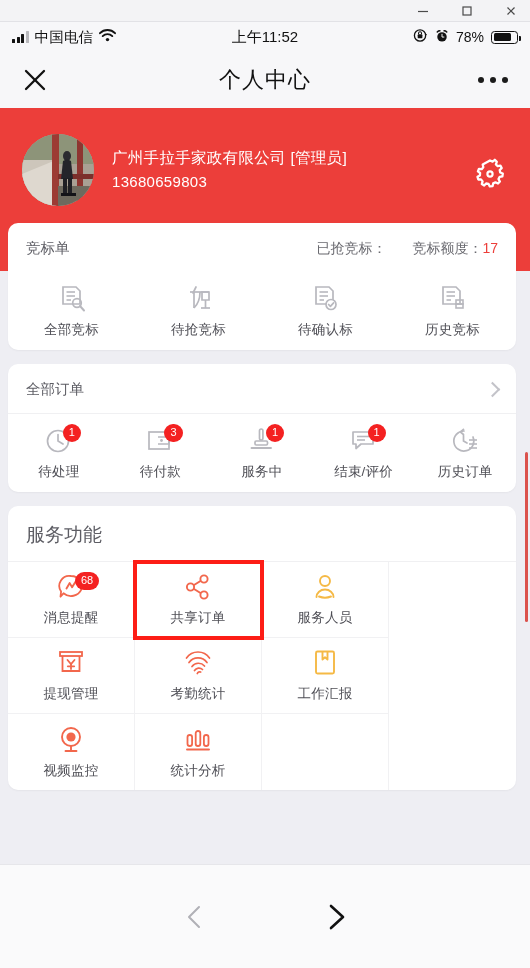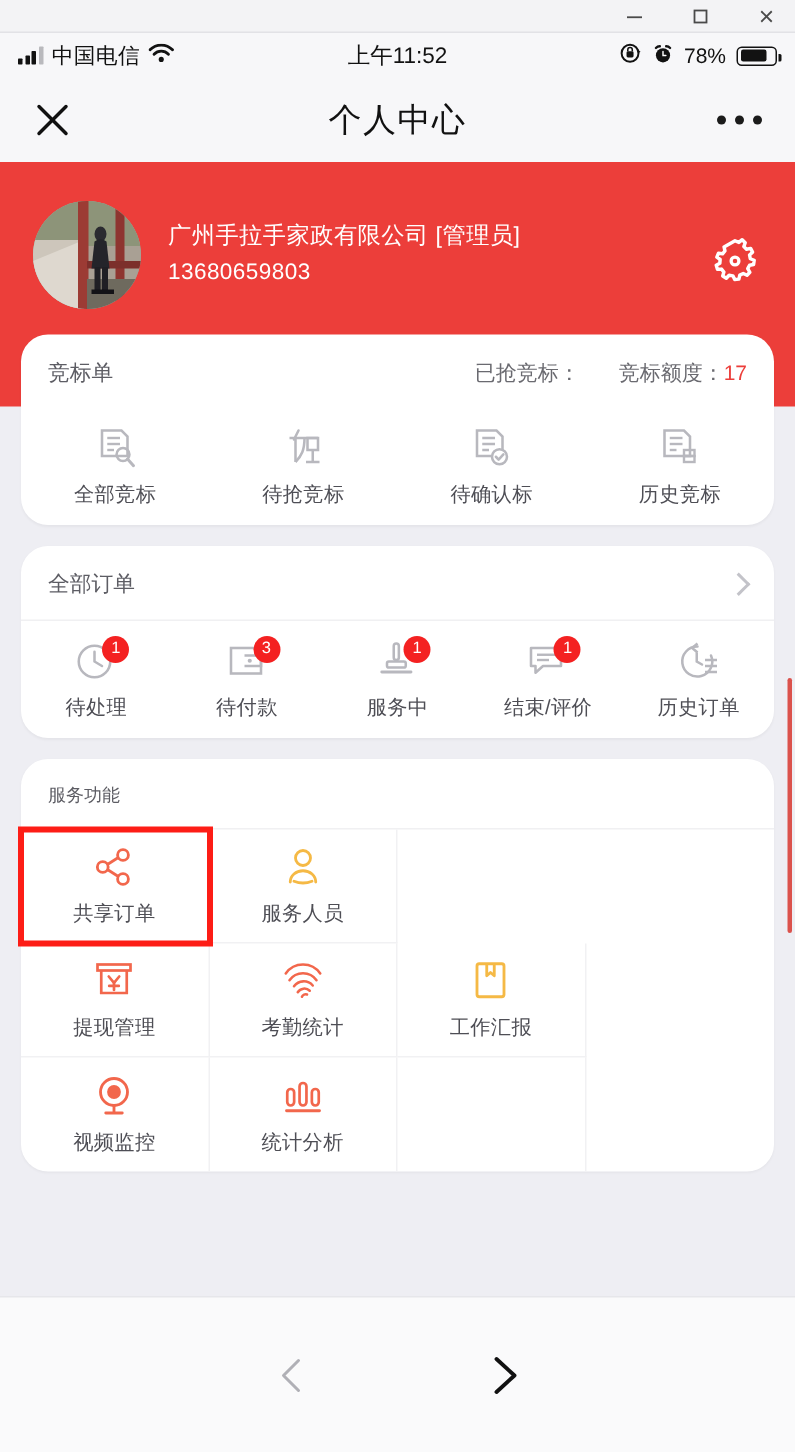--- a/index.html
+++ b/index.html
@@ -81,21 +81,21 @@
     flex: none; position: relative; background: #9c9384;
   }
   .avatar .ph { position: absolute; inset: 0; }
   .profile-info { margin-left: 18px; padding-top: 12px; color: #fff; }
   .profile-name { font-size: 15.5px; line-height: 1.55; letter-spacing: .3px; }
   .profile-phone { font-size: 15px; line-height: 1.55; letter-spacing: .3px; }
   .gear { margin-left: auto; margin-top: 22px; width: 36px; height: 36px; cursor: pointer; }
 
   
   .card {
-    background: #fff; border-radius: 18px; margin: 0 14px 14px 14px;
+    background: #fff; border-radius: 10px; margin: 0 14px 14px 8px;
     box-shadow: 0 1px 2px rgba(0,0,0,.045);
   }
   .card.first { margin-top: -48px; position: relative; z-index: 3; }
   .card-head {
     display: flex; align-items: center; padding: 16px 18px 14px 18px;
     font-size: 14.5px; color: #5c5c63;
   }
   .card-head .title { color: #5d5d64; }
   .card-head .spacer { flex: 1; }
   .head-stat { color: #6a6a70; margin-left: 26px; font-size: 14px; }
@@ -123,21 +123,21 @@
     text-align: center; font-family: "Liberation Sans", sans-serif;
   }
   .cell .badge { top: 10px; left: 50%; margin-left: 4px; }
 
   
   .svc .cell { border-right: 1px solid #f1f1f3; border-bottom: 1px solid #f1f1f3; height: 76px; }
   .svc .cell:nth-child(4n) { border-right: none; }
   .svc-row-last .cell { border-bottom: none; }
   .cell.highlight { outline: 4px solid #fd1d16; outline-offset: -2px; z-index: 4; }
 
-  .svc-head { padding: 16px 26px 13px 18px; font-size: 12px; color: #5d5d64; }
+  .svc-head { padding: 16px 26px 13px 18px; font-size: 19px; color: #5d5d64; }
 
   
   .scrollbar {
     position: absolute; right: 2px; top: 344px; width: 3px; height: 170px;
     background: #d8403a; border-radius: 2px; opacity: .9;
   }
 
   
   .bottombar {
     height: 104px; background: #fafafb; border-top: 1px solid #e6e6ea;
@@ -405,20 +405,30 @@
         </div>
 
       </div>
     </div>
 
     <div class="card">
       <div class="svc-head">服务功能</div>
       <div class="divider"></div>
 
       <div class="grid svc">
+        <div class="cell">
+          <span class="ico">
+            <svg width="30" height="30" viewBox="0 0 30 30">
+              <path d="M15 4 a11 10 0 1 1 -7.5 17.3 l-3 3.4 .6 -5.2 A10 10 0 0 1 15 4z" fill="none" stroke="#f2674c" stroke-width="1.8" stroke-linejoin="round"></path>
+              <path d="M10.5 16.5 l3.2 -5.4 2.4 4.2 3.4 -5.5" fill="none" stroke="#f2674c" stroke-width="1.9" stroke-linecap="round" stroke-linejoin="round"></path>
+            </svg>
+          </span>
+          <span class="badge">68</span>
+          <span class="label">消息提醒</span>
+        </div>
 
         <div class="cell highlight">
           <span class="ico">
             <svg width="30" height="30" viewBox="0 0 30 30">
               <circle cx="21" cy="7" r="3.6" fill="none" stroke="#f2674c" stroke-width="1.9"></circle>
               <circle cx="7.5" cy="15" r="3.6" fill="none" stroke="#f2674c" stroke-width="1.9"></circle>
               <circle cx="21" cy="23" r="3.6" fill="none" stroke="#f2674c" stroke-width="1.9"></circle>
               <line x1="10.6" y1="13.3" x2="17.9" y2="8.7" stroke="#f2674c" stroke-width="1.9"></line>
               <line x1="10.6" y1="16.7" x2="17.9" y2="21.3" stroke="#f2674c" stroke-width="1.9"></line>
             </svg>

